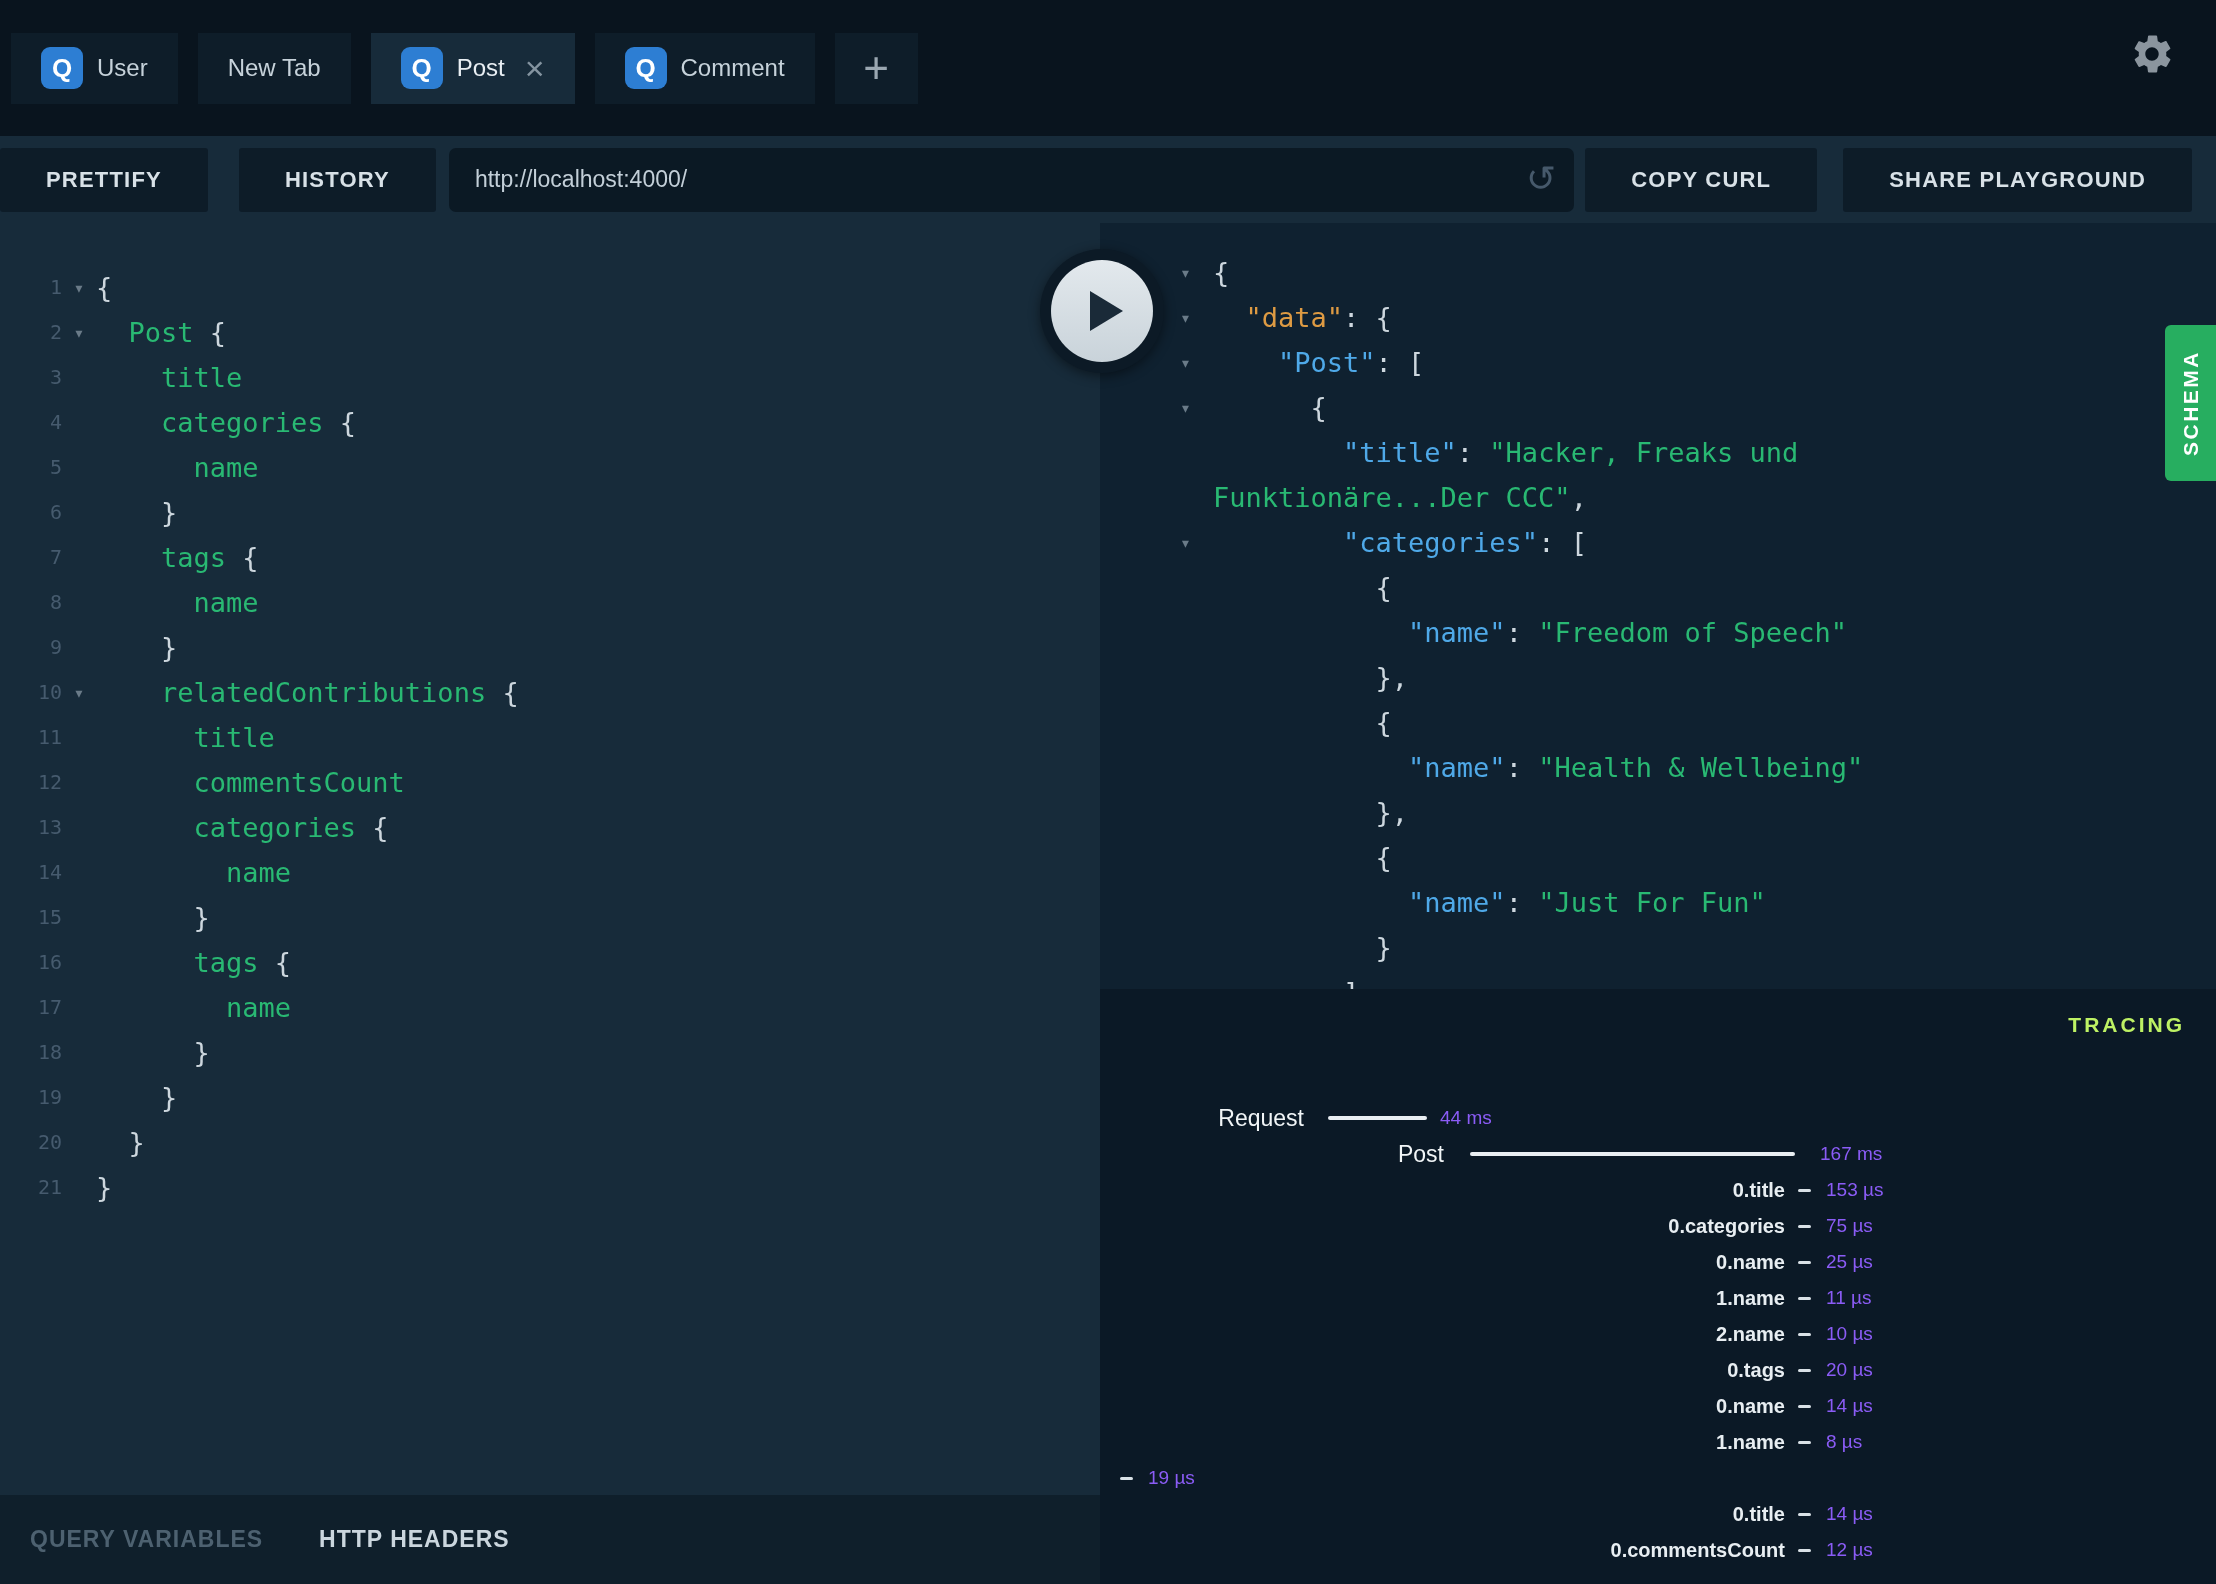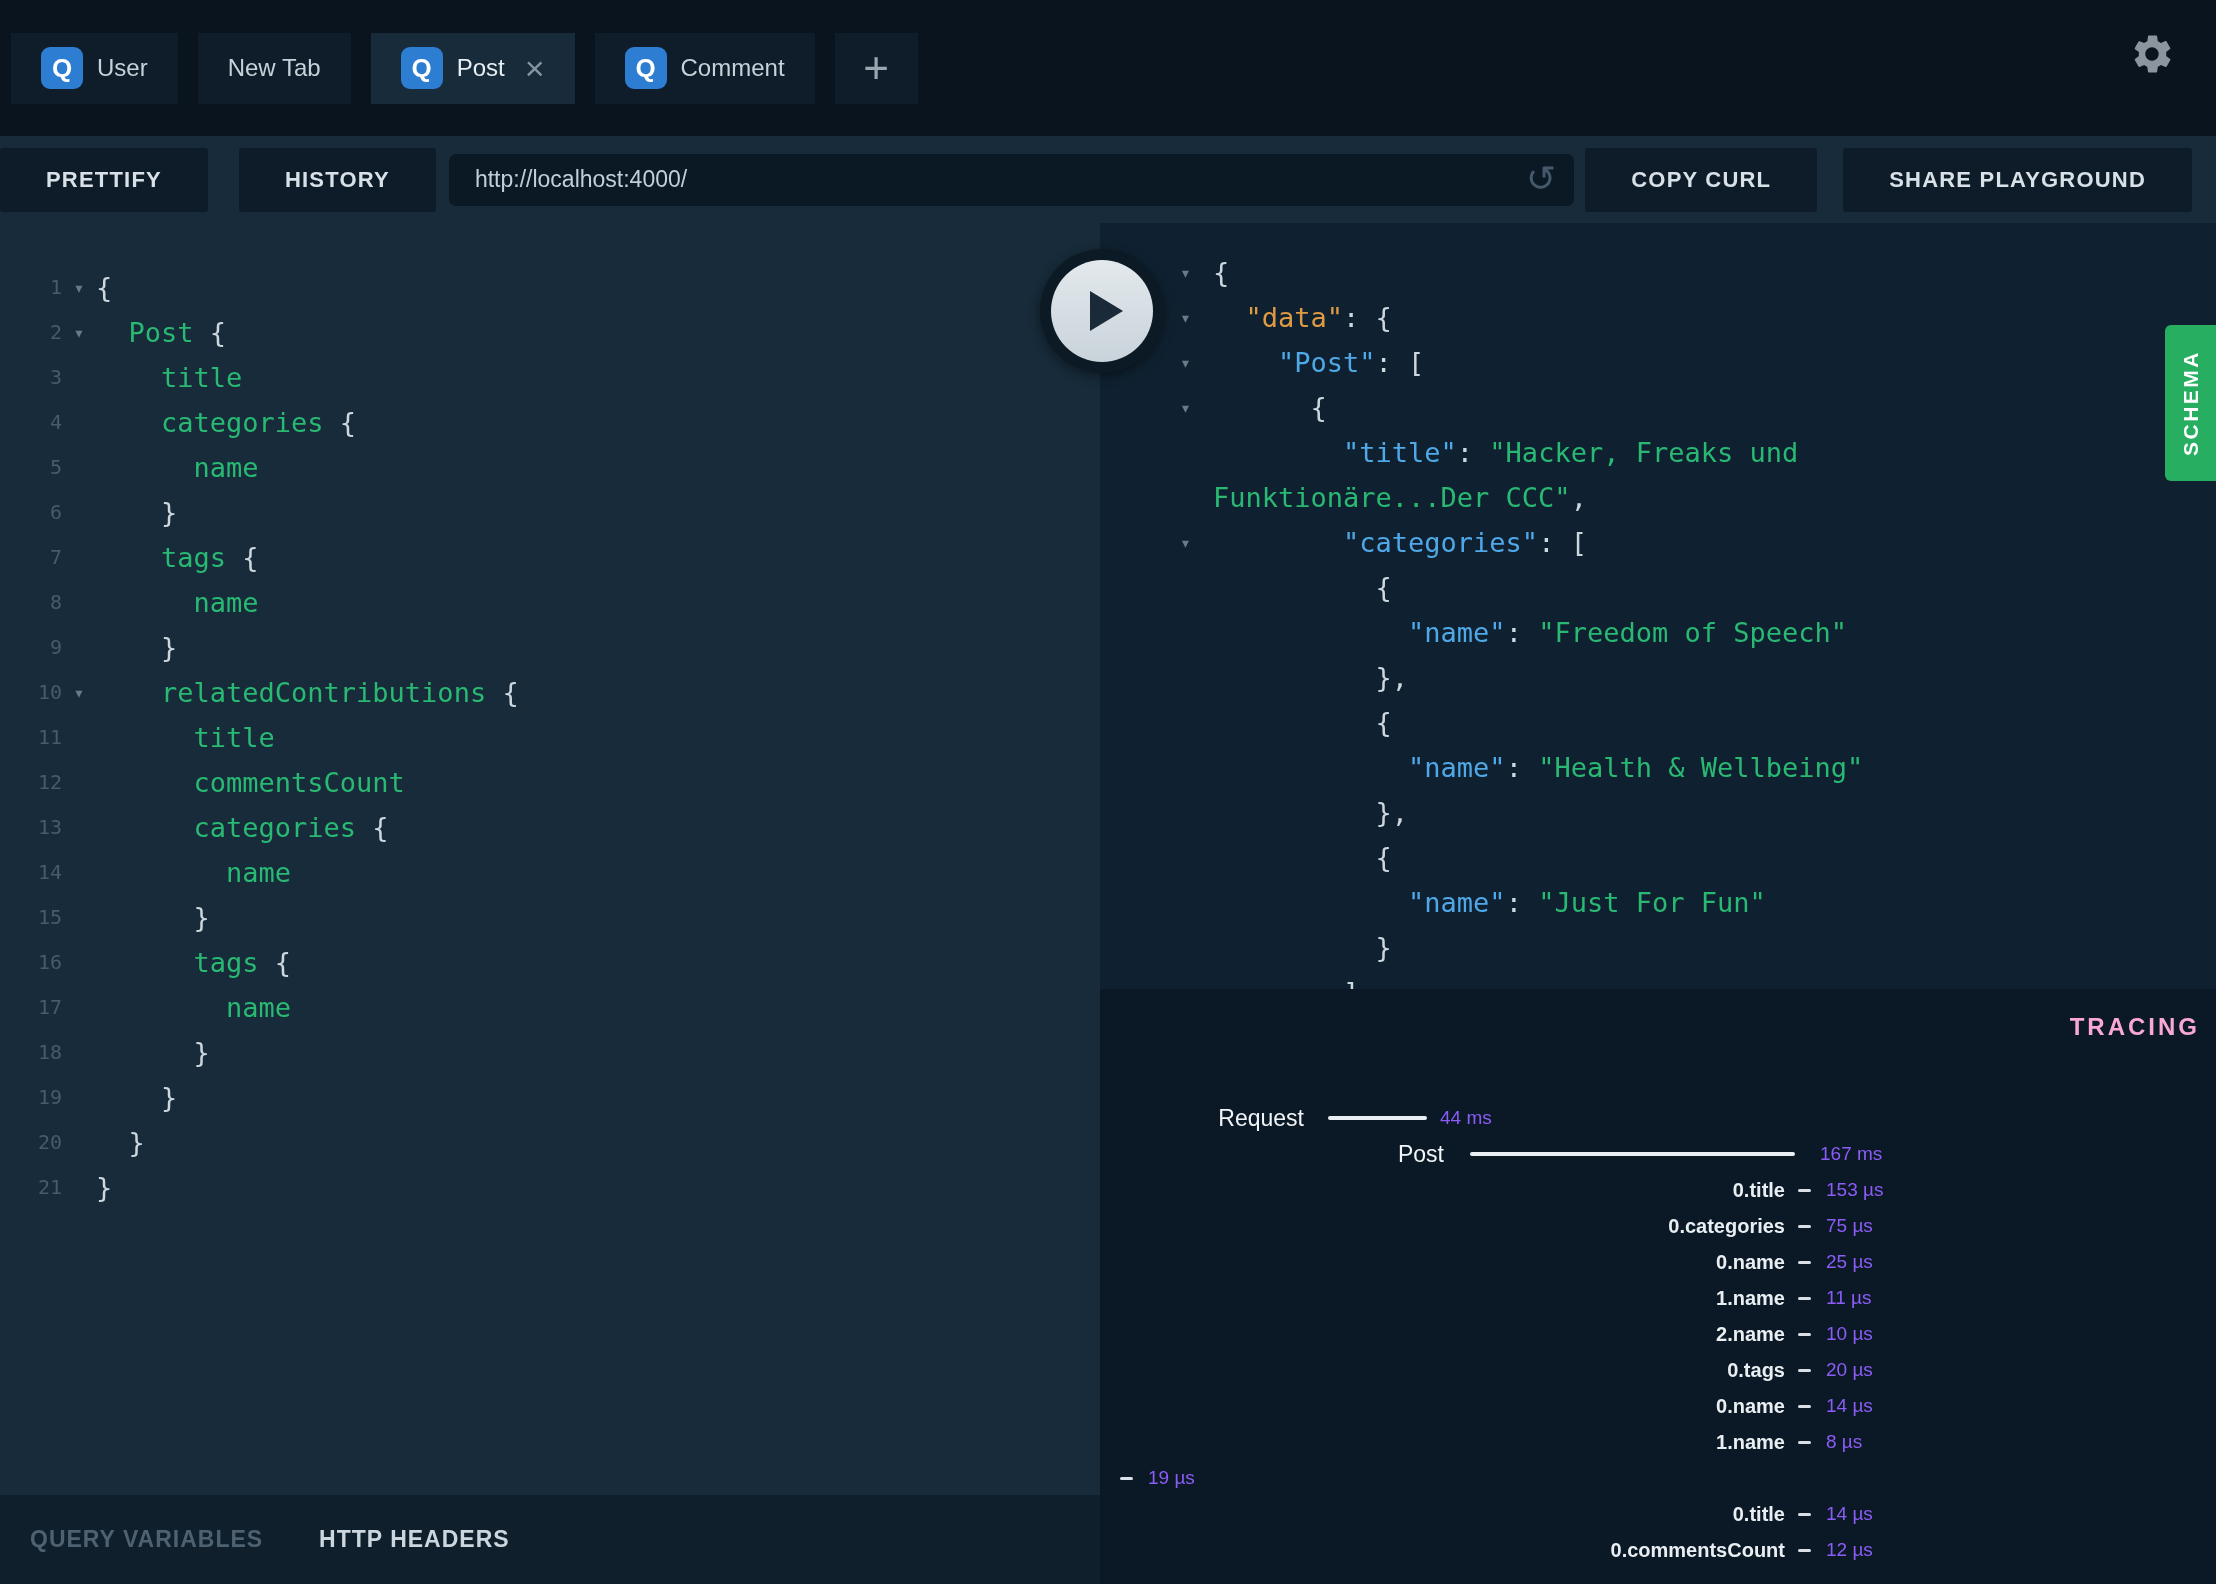--- a/index.html
+++ b/index.html
@@ -24,21 +24,21 @@
           display:flex; align-items:center; justify-content:center; cursor:pointer; }
 
   
   .toolbar { position:absolute; left:0; top:136px; width:2216px; height:87px;
              background:#172B3A; display:flex; align-items:center; }
   .tb-btn { height:64px; background:#0D1C28; border:none; color:#D8E1E7; font-size:22px;
             font-weight:600; letter-spacing:1.2px; padding:0 46px; cursor:pointer;
             font-family:"Liberation Sans", sans-serif; border-radius:3px; flex:none; }
   #prettify-btn { margin-right:31px; }
   #history-btn { margin-right:13px; }
-  .url-box { position:relative; flex:1; height:52px; background:#0B1924; border-radius:7px;
+  .url-box { position:relative; flex:1; height:64px; background:#0B1924; border-radius:7px;
              display:flex; align-items:center; margin-right:11px; }
   .url-input { background:transparent; border:none; outline:none; color:#C3CFD8;
                font-size:23px; width:100%; padding:0 70px 0 26px;
                font-family:"Liberation Sans", sans-serif; }
   .reload { position:absolute; right:18px; top:50%; transform:translateY(-54%);
             color:#46596B; font-size:36px; cursor:pointer; line-height:1; }
   #copycurl-btn { margin-right:26px; }
   #share-btn { margin-right:24px; }
 
   
@@ -64,21 +64,21 @@
   .response-pane { position:absolute; left:1100px; top:223px; width:1116px; height:766px;
                    background:#0F2130; overflow:hidden; }
   #response-lines { padding-top:27px; font-family:"DejaVu Sans Mono", monospace; }
   .resp-line { position:relative; height:45px; line-height:45px; white-space:pre;
                font-size:27px; padding-left:113px; }
   .resp-fold { position:absolute; left:80px; top:0; color:#6A7B88; font-size:18px; }
 
   
   .tracing-pane { position:absolute; left:1100px; top:989px; width:1116px; bottom:0;
                   background:#0B1926; overflow:hidden; }
-  .tracing-title { position:absolute; top:24px; right:16px; color:#f9a8d4; font-size:24px;
+  .tracing-title { position:absolute; top:24px; right:31px; color:#bef264; font-size:21px;
                    font-weight:600; letter-spacing:3px; }
   .trace-rows { position:absolute; top:111px; left:0; right:0; }
   .trace-row { display:flex; align-items:center; height:36px;padding-left:7px; }
   .t-label { text-align:right; flex:none; }
   .t-bar { flex:none; background:#E9EEF2; border-radius:2px; }
   .t-value { flex:none; color:#8b5cf6; font-size:19px; }
   .trace-row.request .t-label { width:197px; font-size:23px; color:#F1F5F7; }
   .trace-row.request .t-bar { width:99px; height:4px; margin-left:24px; }
   .trace-row.request .t-value { margin-left:13px; }
   .trace-row.root .t-label { width:337px; font-size:23px; color:#F1F5F7; }

